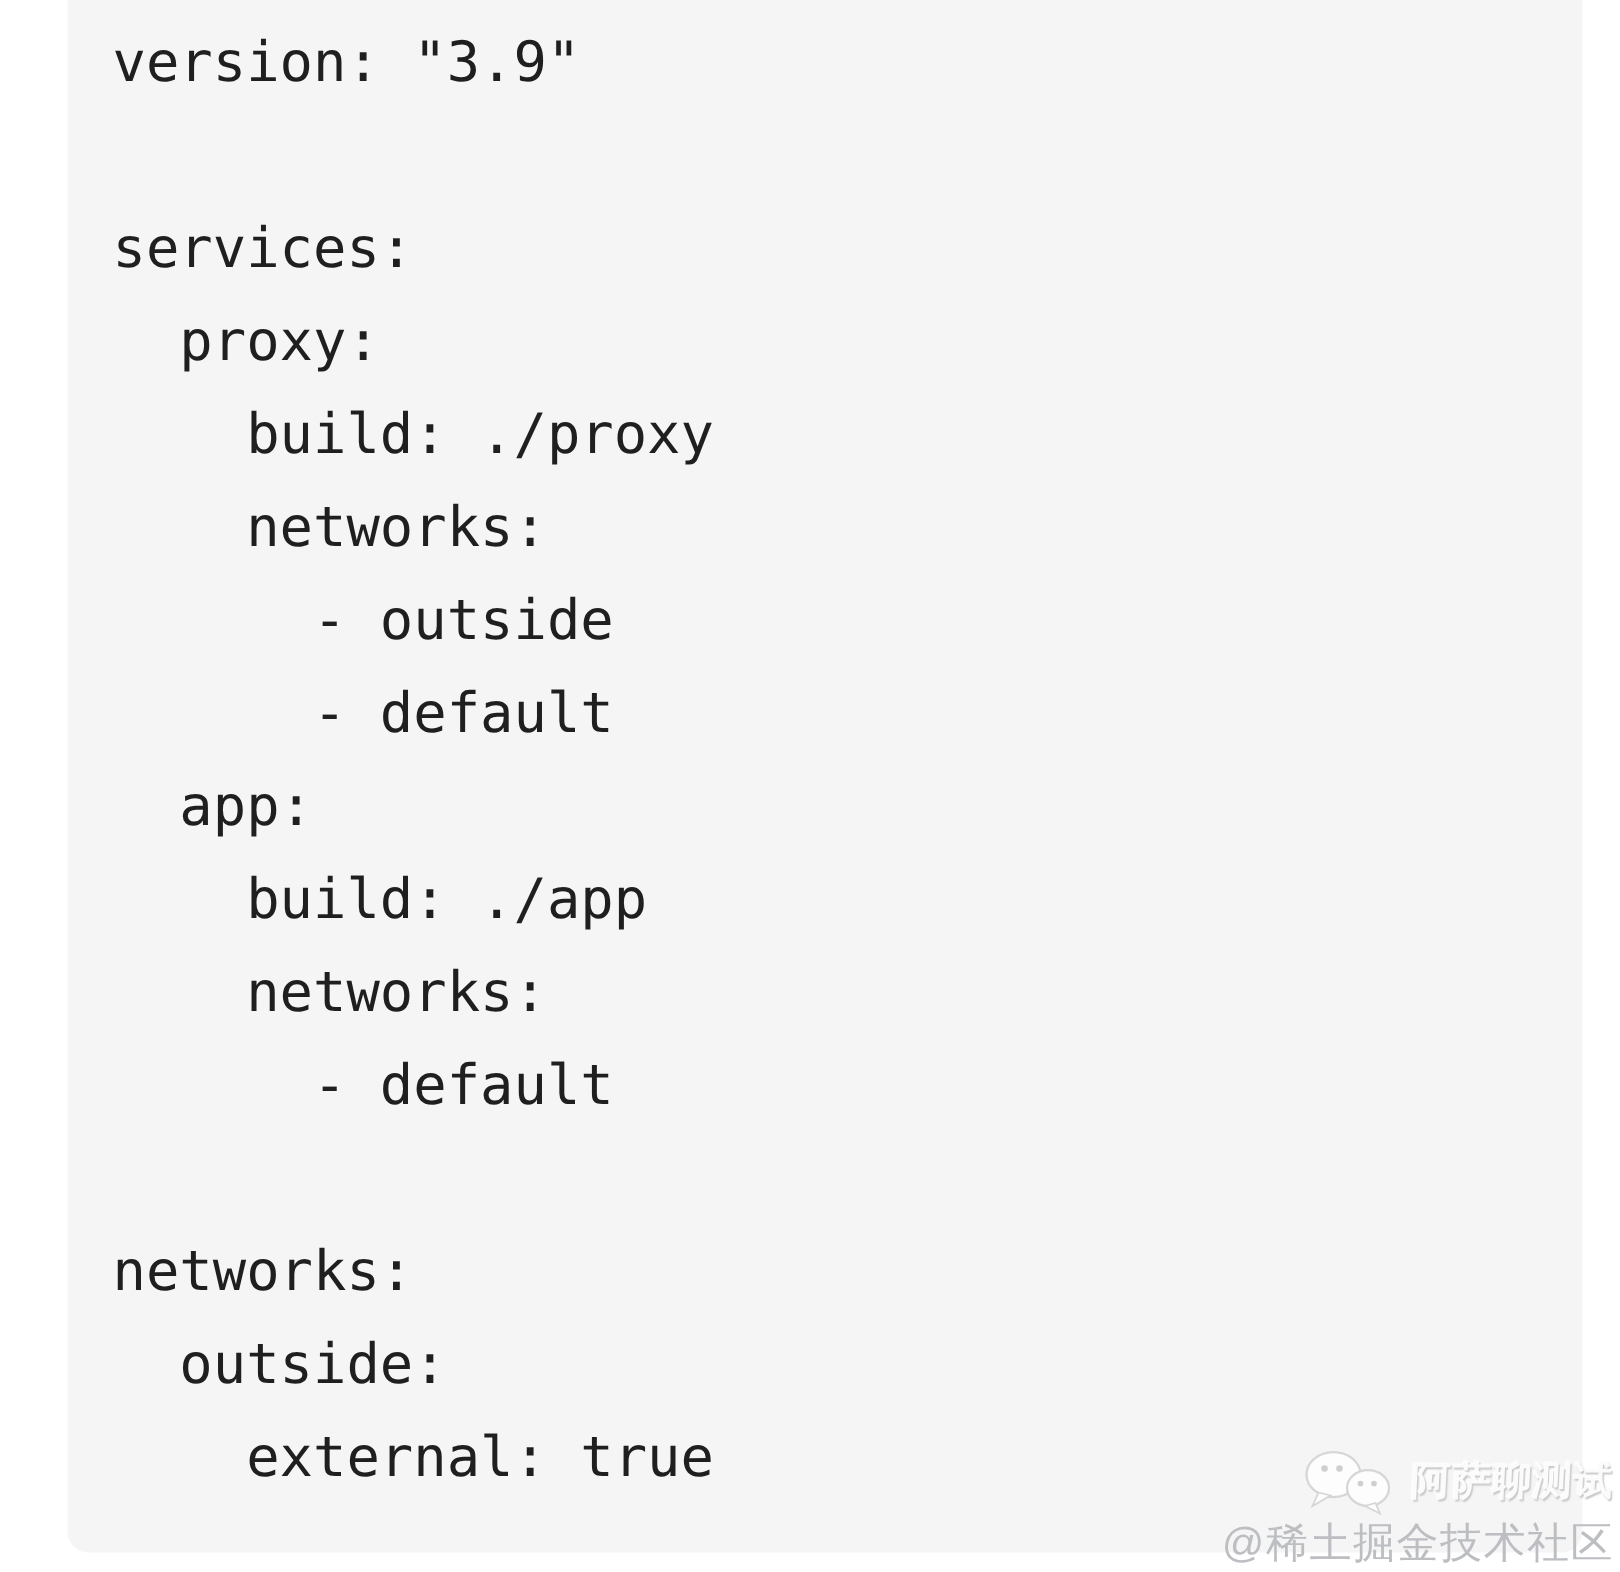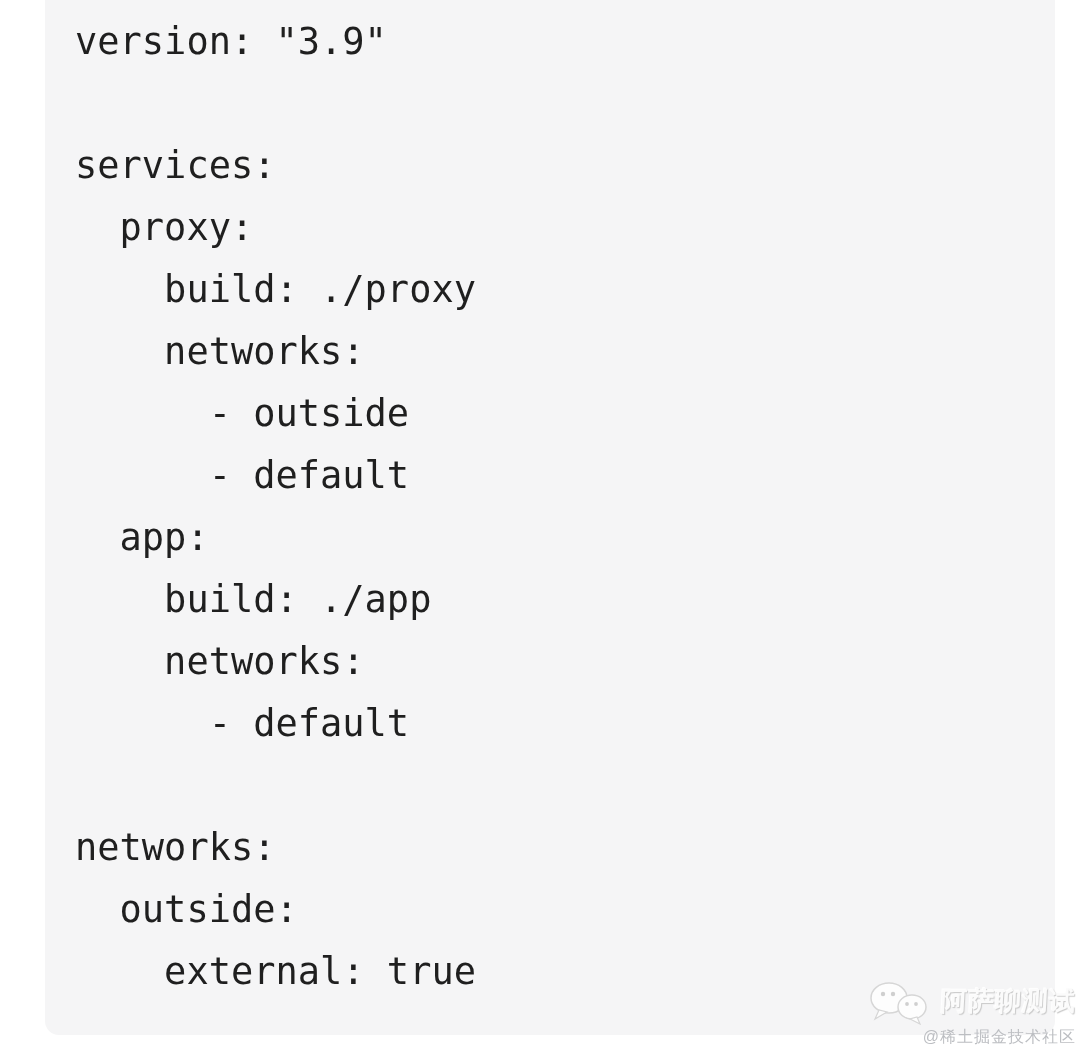--- a/index.html
+++ b/index.html
@@ -55,21 +55,21 @@
     font-size: 26px;
     font-weight: bold;
     letter-spacing: 1px;
     color: #fbfbfb;
     text-shadow: 1px 1px 1px #c9c9c9, -1px -1px 1px #ffffff;
     transform: skewX(-3deg);
     line-height: 1.2;
   }
   .watermark-subtitle {
     margin-top: 2px;
-    font-size: 16px;
+    font-size: 28px;
     letter-spacing: 1px;
     color: #bcbec2;
     line-height: 1.2;
   }
   .bubbles-icon {
     display: inline-block;
     width: 66px;
     height: 46px;
   }
 </style>

